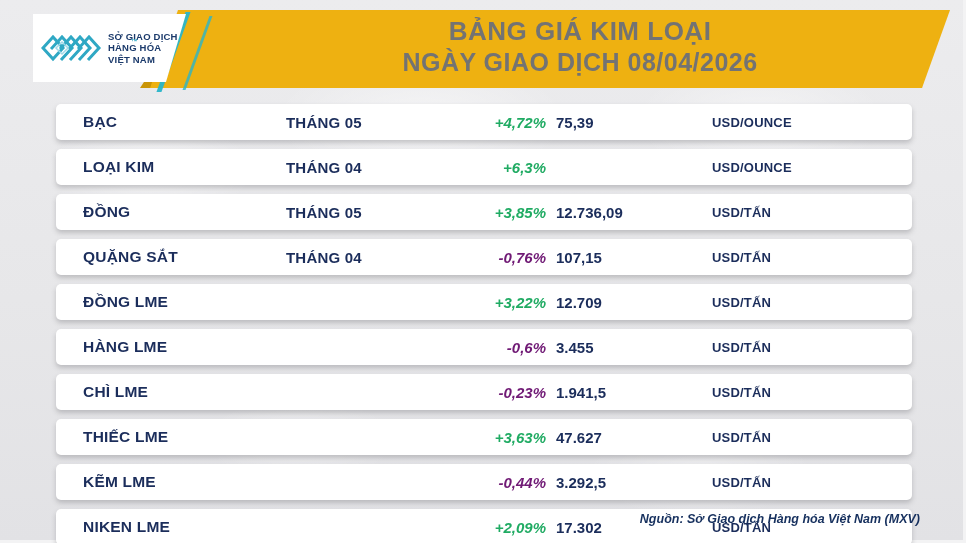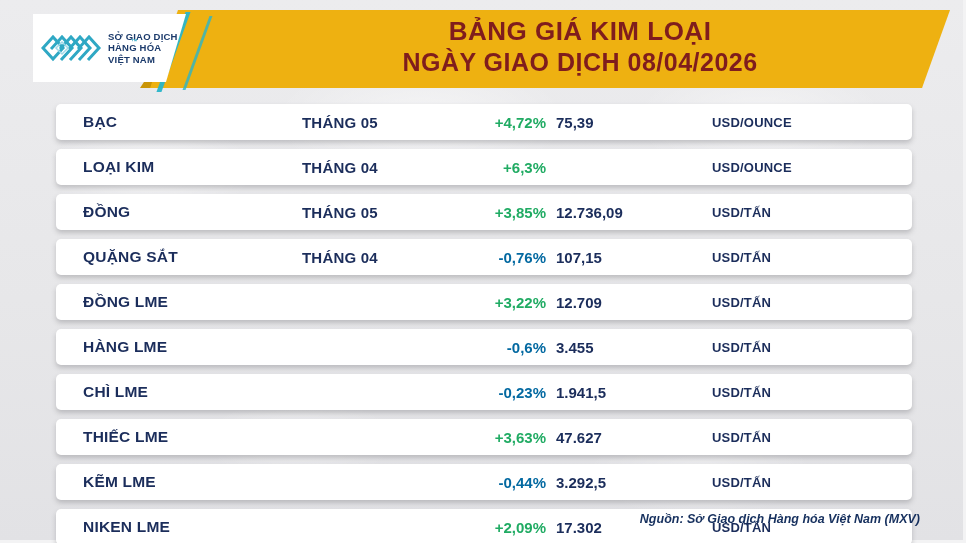--- a/index.html
+++ b/index.html
@@ -66,45 +66,45 @@
     font-size:9.5px; line-height:11.5px; font-weight:700;
     letter-spacing:.2px; white-space:nowrap;
   }
   .logo-tm {
     position:absolute; left:98px; top:24px;
     font-size:7px; color:#2fa8c4; font-weight:700;
   }
 
   .title-wrap {
     position:absolute; left:260px; top:16px; width:640px;
-    text-align:center; color:#7f1d1d;
+    text-align:center; color:#737373;
   }
   .title-l1 { font-size:26px; font-weight:700; letter-spacing:.5px; line-height:31px; }
   .title-l2 { font-size:25px; font-weight:700; letter-spacing:.5px; line-height:31px; }
 
   
   .table { position:absolute; left:0; top:104px; width:966px; z-index:2; }
   .row {
     position:relative;
     margin:0 0 9px 56px;
     width:856px; height:36px;
     background:#ffffff;
     border-radius:5px;
     box-shadow:0 3px 5px rgba(90,90,95,.30);
     display:flex; align-items:center;
     color:#1b2d5b;
     font-weight:700;
   }
   .c-name  { position:absolute; left:27px;  font-size:15.5px; letter-spacing:.2px; }
-  .c-month { position:absolute; left:246px; font-size:15px; letter-spacing:.2px; }
-  .c-pct   { position:absolute; left:330px; width:160px; text-align:right; font-size:15px; }
+  .c-month { position:absolute; left:230px; font-size:15px; letter-spacing:.2px; }
+  .c-pct   { position:absolute; left:330px; width:160px; text-align:right; font-size:15px;font-style:italic; }
   .c-price { position:absolute; left:500px; width:145px; text-align:left; font-size:15px; }
   .c-unit  { position:absolute; left:656px; font-size:13px; letter-spacing:.2px; }
   .up   { color:#20ab63; }
-  .down { color:#0369a1; }
+  .down { color:#701a75; }
 
   
   .footer {
     position:absolute; right:46px; bottom:17px; z-index:3;
     color:#16305e; font-size:12.5px; font-weight:700; font-style:italic;margin-top:32px;
   }
 </style>
 </head>
 <body>
 

